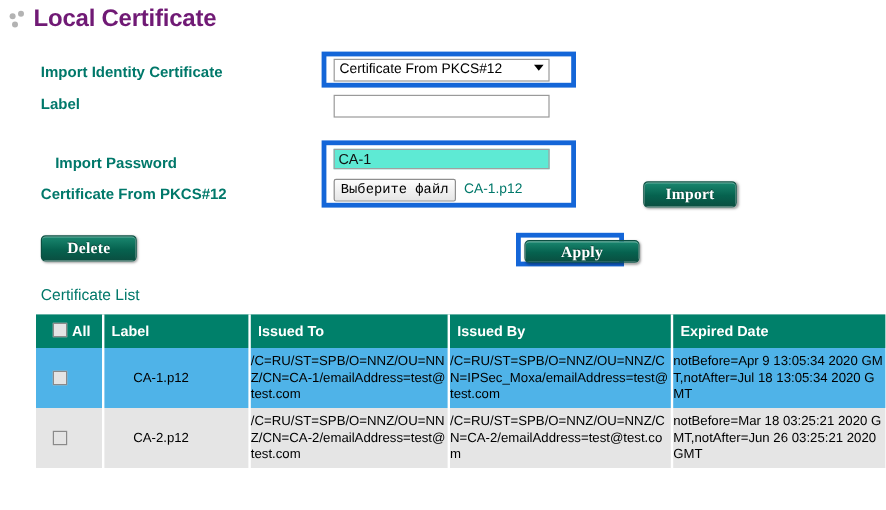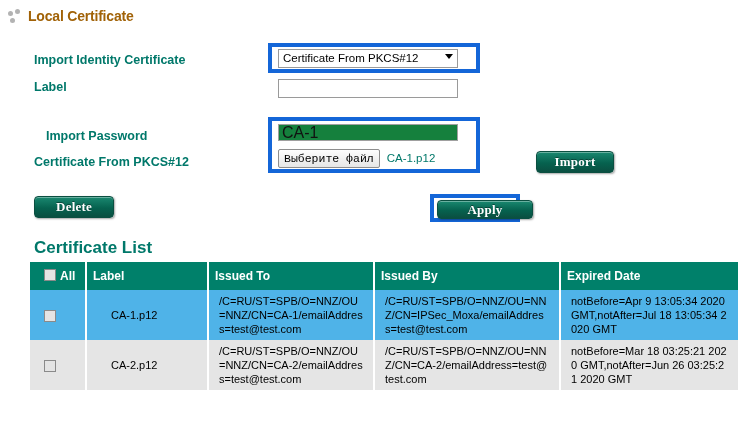--- a/index.html
+++ b/index.html
@@ -36,23 +36,23 @@
     position: absolute;
     background: #b3b3b3;
     border-radius: 50%;
     display: block;
   }
   #dots-icon i.d1 { width: 5px; height: 5px; left: 0px;  top: 3px; }
   #dots-icon i.d2 { width: 5px; height: 5px; left: 7px;  top: 1px; }
   #dots-icon i.d3 { width: 5px; height: 5px; left: 2px;  top: 10px; }
 
   #page-title {
-    font-size: 14px;
+    font-size: 20px;
     font-weight: bold;
-    color: #a16207;
+    color: #701a75;
     letter-spacing: -0.2px;
     line-height: 20px;
   }
 
   
   .form-label {
     position: absolute;
     font-size: 12.5px;
     font-weight: bold;
     color: #00786a;
@@ -117,23 +117,23 @@
   }
 
   #password-input {
     position: absolute;
     left: 278px;
     top: 124px;
     width: 180px;
     height: 17px;
     box-sizing: border-box;
     border: 1px solid #a0a0a0;
-    background: #15803d;
+    background: #5eead4;
     font-family: "Liberation Sans", sans-serif;
-    font-size: 16px;
+    font-size: 12px;
     color: #111111;
     padding: 0 3px;
   }
 
   #file-row {
     position: absolute;
     left: 278px;
     top: 148px;
     display: flex;
     align-items: center;
@@ -178,22 +178,22 @@
   }
   #btn-delete { left: 34px;  top: 196px; width: 80px; height: 22px; }
   #btn-apply  { left: 437px; top: 200px; width: 96px; height: 19px; line-height: 17px; }
   #btn-import { left: 536px; top: 151px; width: 78px; height: 22px; }
 
   
   #list-heading {
     position: absolute;
     left: 34px;
     top: 238px;
-    font-size: 17px;
-    font-weight: bold;
+    font-size: 13px;
+    font-weight: normal;
     color: #00786a;
   }
 
   #cert-table {
     position: absolute;
     left: 30px;
     top: 262px;
     width: 708px;
     border-collapse: collapse;
     table-layout: fixed;
@@ -207,21 +207,21 @@
     padding: 4px 6px;
     border-right: 2px solid #ffffff;
     vertical-align: middle;
     height: 20px;
   }
   #cert-table th:last-child { border-right: none; }
 
   #cert-table td {
     font-size: 11px;
     color: #000000;
-    padding: 4px 10px;
+    padding: 4px 0;
     vertical-align: middle;
     border-right: 2px solid #ffffff;
     line-height: 14px;
     word-break: break-all;
   }
   #cert-table td:last-child { border-right: none; }
 
   tr.row-selected td { background: #4fb3e8; }
   tr.row-normal td   { background: #e5e5e5; }
 

